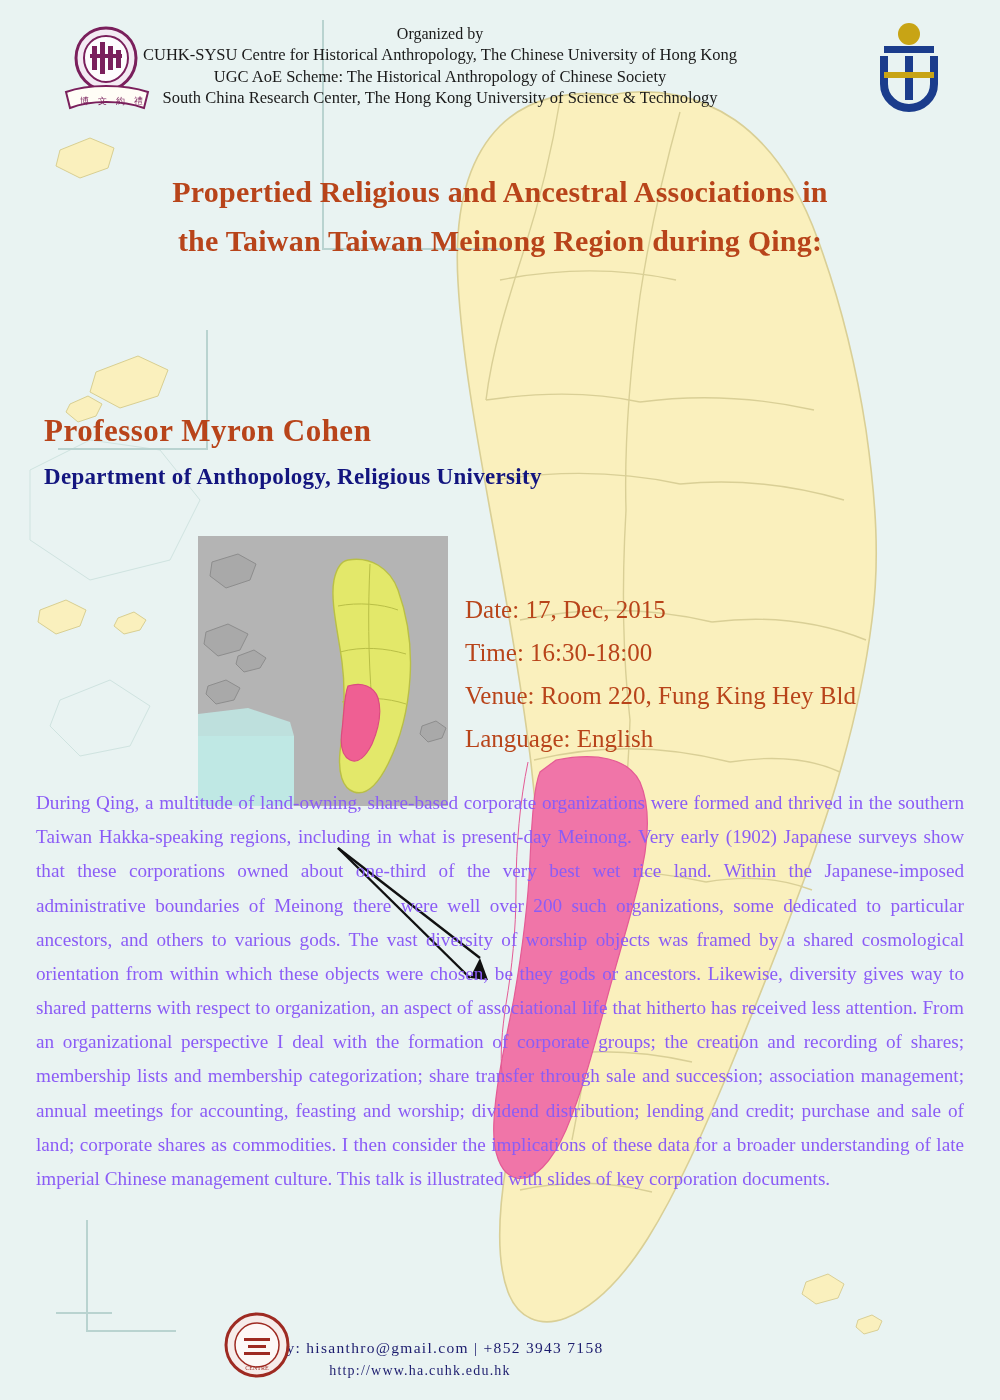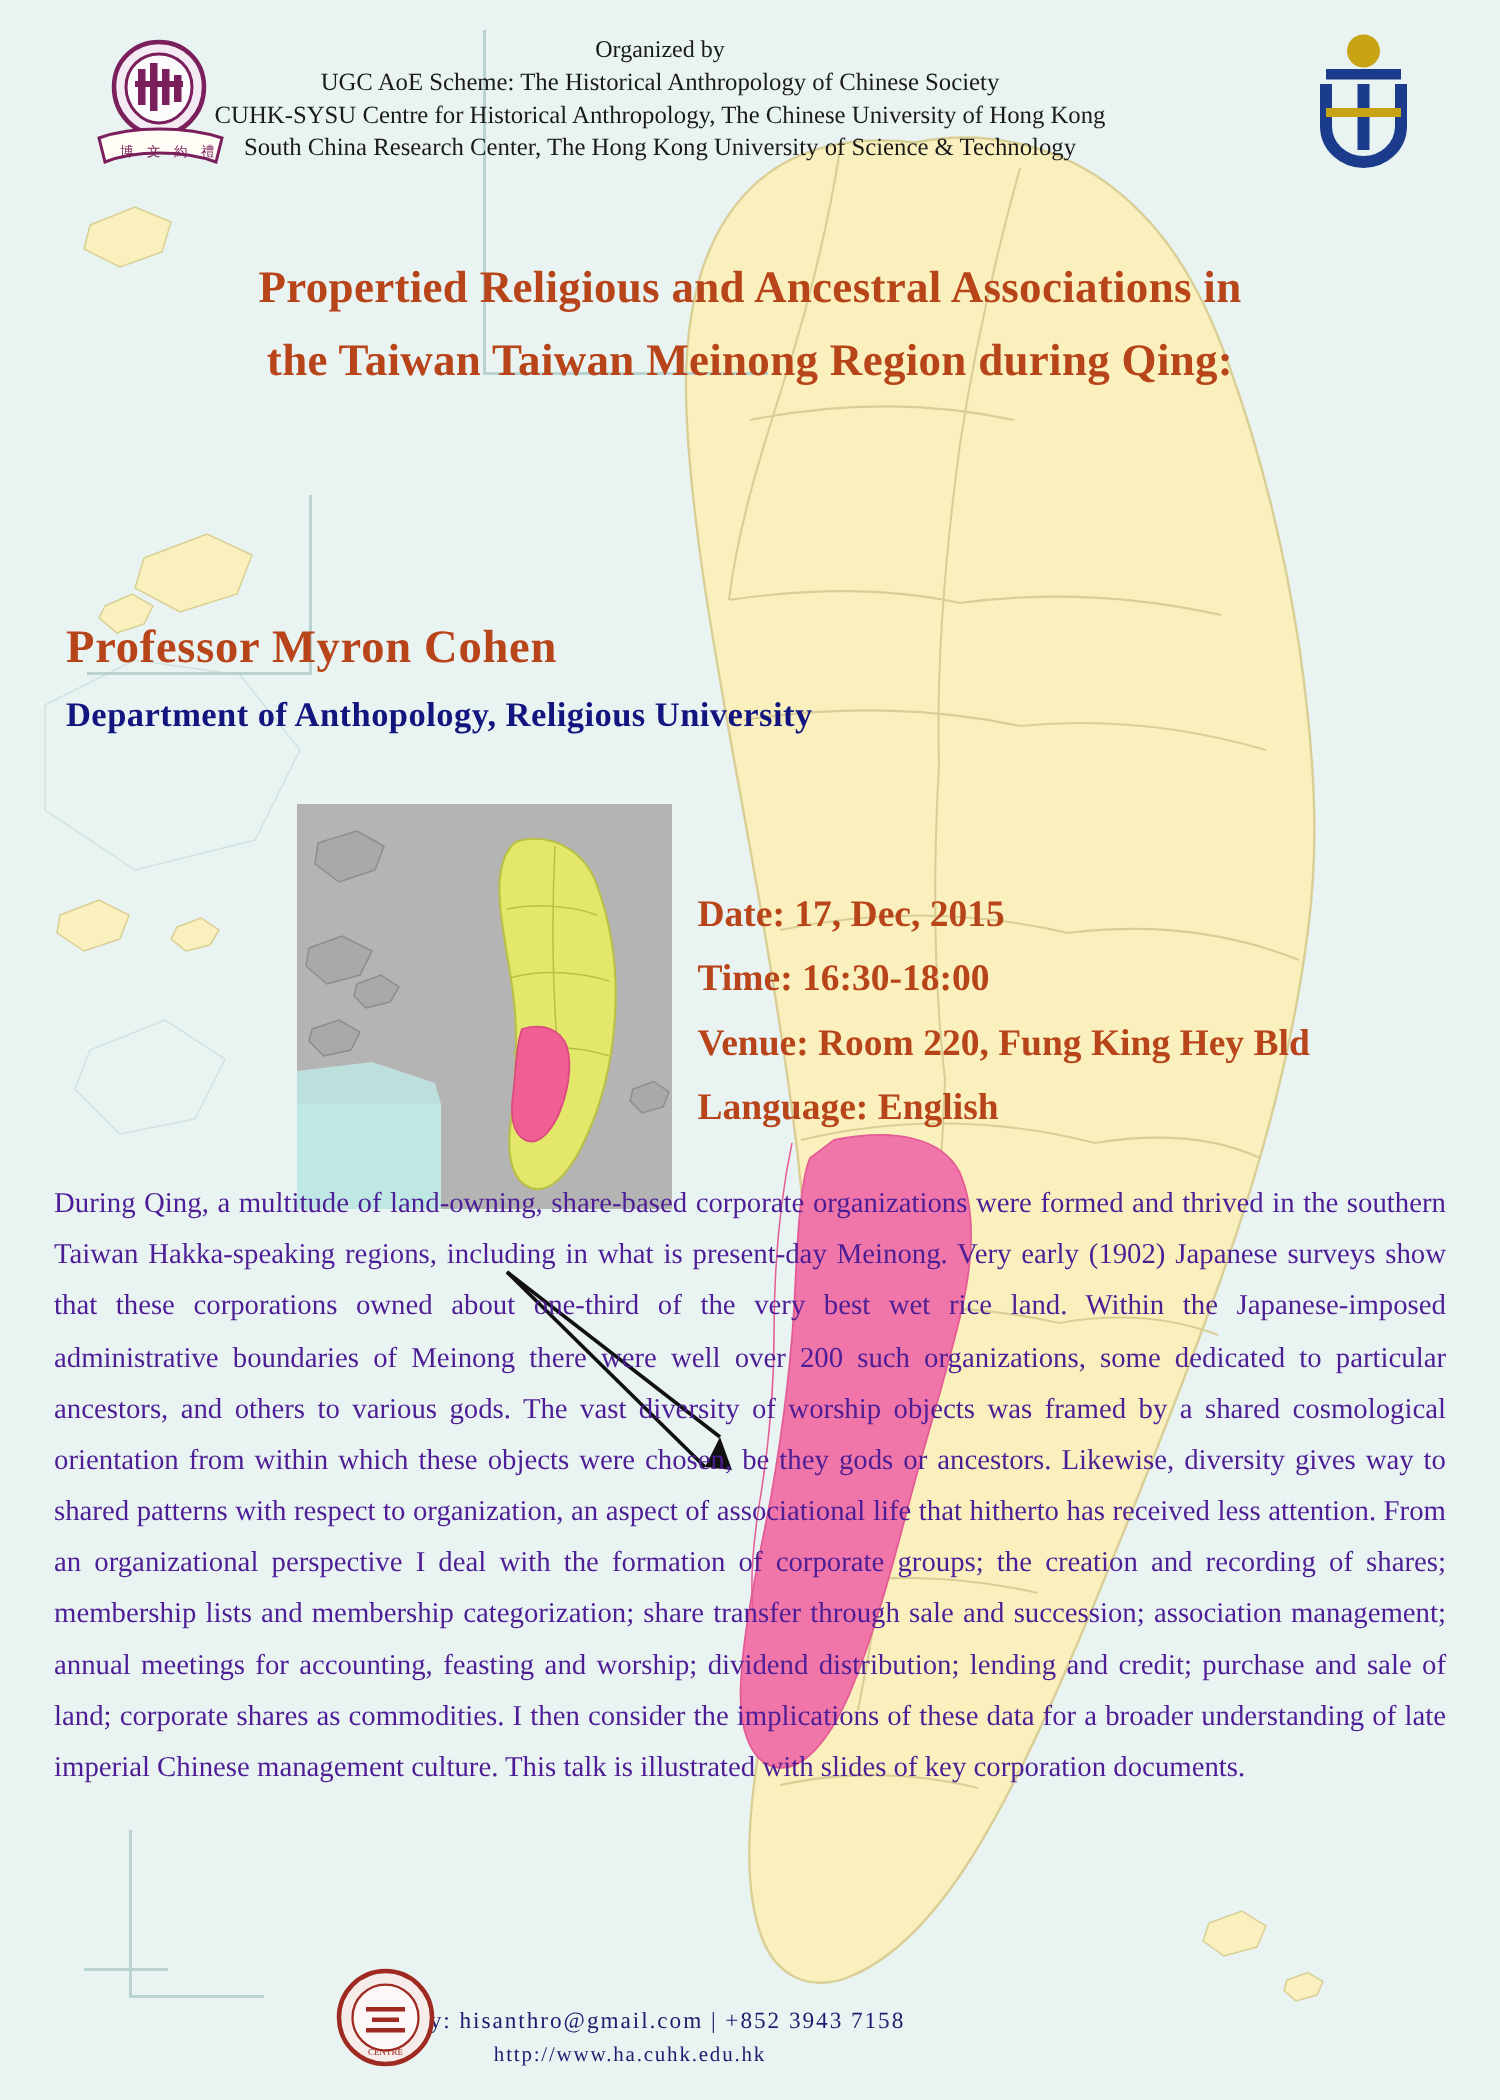--- a/index.html
+++ b/index.html
@@ -129,21 +129,21 @@
     line-height: 1.9;
   }
 
   
   .details {
     position: absolute;
     top: 588px;
     left: 465px;
     z-index: 4;
     color: #b8441a;
-    font-weight: bold;
+    font-weight: normal;
     font-size: 25px;
     line-height: 1.72;
   }
 
   
   .inset-map {
     position: absolute;
     left: 198px;
     top: 536px;
     width: 250px;
@@ -165,21 +165,21 @@
   
   .abstract {
     position: absolute;
     left: 36px;
     top: 786px;
     width: 928px;
     z-index: 4;
     font-size: 19.2px;
     line-height: 1.78;
     text-align: justify;
-    color: #4c1d95;
+    color: #8b5cf6;
   }
 
   
   .footer {
     position: absolute;
     left: 0;
     bottom: 18px;
     width: 840px;
     text-align: center;
     z-index: 4;
@@ -304,22 +304,22 @@
       <circle cx="43" cy="18" r="11" fill="#c8a415"></circle>
       <rect x="18" y="30" width="50" height="7" fill="#1b3c8c"></rect>
       <path d="M18 40 L18 68 C18 82, 30 92, 43 92 C56 92, 68 82, 68 68 L68 40" fill="none" stroke="#1b3c8c" stroke-width="8"></path>
       <rect x="39" y="40" width="8" height="44" fill="#1b3c8c"></rect>
       <rect x="18" y="56" width="50" height="6" fill="#c8a415"></rect>
     </svg>
   </div>
 
   <div class="organizer">
     <div class="org-line1">Organized by</div>
+    <div class="org-line">CUHK-SYSU Centre for Historical Anthropology, The Chinese University of Hong Kong</div>
     <div class="org-line">UGC AoE Scheme: The Historical Anthropology of Chinese Society</div>
-    <div class="org-line">CUHK-SYSU Centre for Historical Anthropology, The Chinese University of Hong Kong</div>
     <div class="org-line">South China Research Center, The Hong Kong University of Science &amp; Technology</div>
   </div>
 
   <div class="title-wrap">
     <div class="title-line">Propertied Religious and Ancestral Associations in</div>
     <div class="title-line">the Taiwan Taiwan Meinong Region during Qing:</div>
   </div>
 
   <div class="speaker-wrap">
     <div class="speaker-name">Professor Myron Cohen</div>

